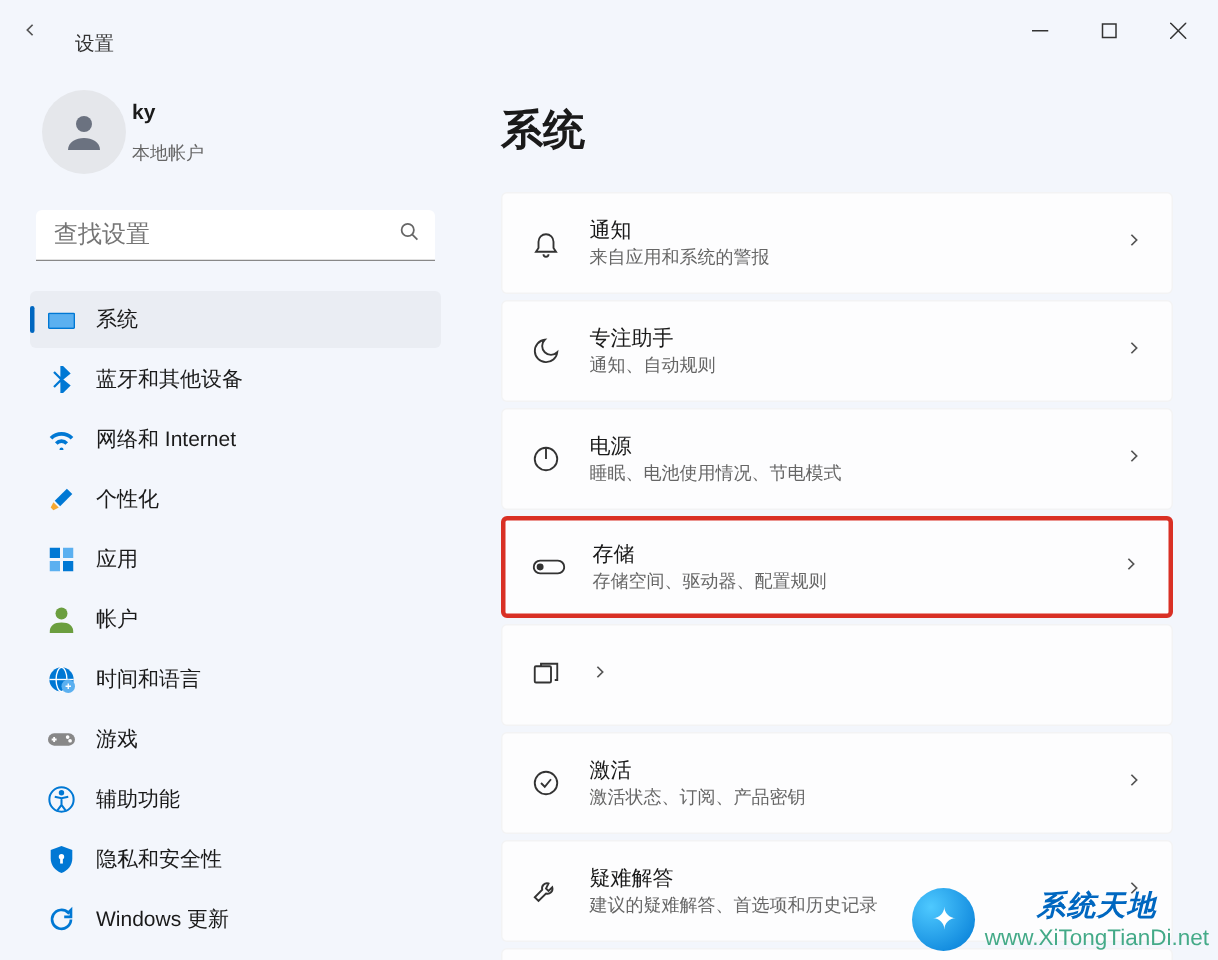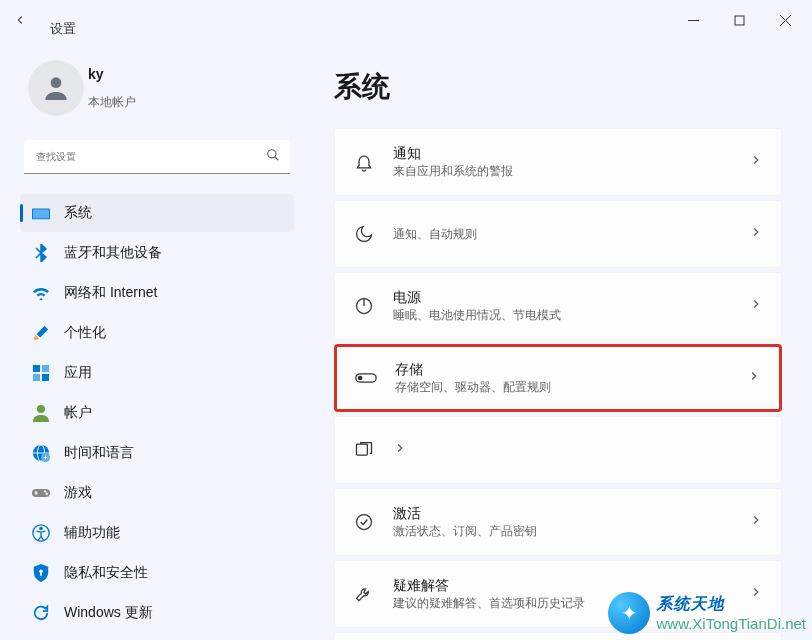--- a/index.html
+++ b/index.html
@@ -14,21 +14,21 @@
     .content { display: flex; height: calc(100% - 40px); }
     .sidebar { width: 310px; padding: 8px 16px 0 20px; }
     
     .user-row { display: flex; align-items: center; gap: 4px; margin: 12px 8px 24px 8px; }
     .avatar { width: 56px; height: 56px; border-radius: 50%; background: #e5e7eb; display: flex; align-items: center; justify-content: center; }
     .avatar svg { width: 32px; height: 32px; fill: #6b7280; }
     .user-name { font-size: 14px; font-weight: 600; color: #1a1a1a; }
     .user-type { font-size: 12px; color: #666; margin-top: 12px; }
     
     .search-box { position: relative; margin: 0 4px 20px 4px; }
-    .search-input { width: 100%; height: 34px; border: none; border-bottom: 1px solid #888; background: #fff; padding: 0 36px 0 12px; font-size: 10px; outline: none; border-radius: 4px 4px 0 0; }
+    .search-input { width: 100%; height: 34px; border: none; border-bottom: 1px solid #888; background: #fff; padding: 0 36px 0 12px; font-size: 16px; outline: none; border-radius: 4px 4px 0 0; }
     .search-icon { position: absolute; right: 10px; top: 50%; transform: translateY(-50%); color: #666; }
     
     .nav { display: flex; flex-direction: column; gap: 2px; }
     .nav-item { height: 38px; display: flex; align-items: center; gap: 14px; padding: 0 12px; border-radius: 4px; font-size: 14px; color: #1a1a1a; cursor: pointer; position: relative; }
     .nav-item.active { background: #eaedf3; }
     .nav-item.active::before { content: ""; position: absolute; left: 0; top: 10px; bottom: 10px; width: 3px; background: #0067c0; border-radius: 2px; }
     .nav-icon { width: 18px; height: 18px; display: flex; align-items: center; justify-content: center; flex-shrink: 0; }
     
     .main { flex: 1; padding: 28px 30px 0 24px; overflow-y: auto; }
     .page-title { font-size: 28px; font-weight: 600; color: #1a1a1a; margin-bottom: 22px; }
@@ -37,21 +37,21 @@
     .setting-item { background: #fdfdfe; border: 1px solid rgba(0,0,0,0.04); border-radius: 4px; height: 68px; display: flex; align-items: center; padding: 0 18px; cursor: pointer; }
     .setting-item.highlighted { border: 3px solid #d93025; }
     .setting-icon { width: 22px; height: 22px; display: flex; align-items: center; justify-content: center; color: #333; margin-right: 18px; flex-shrink: 0; }
     .setting-text { flex: 1; }
     .setting-title { font-size: 14px; color: #1a1a1a; }
     .setting-desc { font-size: 12px; color: #666; margin-top: 0; }
     .chevron { color: #555; }
     
     .watermark { position: absolute; bottom: 6px; right: 6px; display: flex; align-items: center; gap: 6px; }
     .watermark-logo { width: 42px; height: 42px; border-radius: 50%; background: radial-gradient(circle at 30% 30%, #4ec9ff, #0078d4); display: flex; align-items: center; justify-content: center; color: #fff; font-size: 20px; }
-    .watermark-text1 { font-size: 16px; font-weight: 700; color: #0067c0; font-style: italic; letter-spacing: 1px; }
+    .watermark-text1 { font-size: 19px; font-weight: 700; color: #0067c0; font-style: italic; letter-spacing: 1px; text-align: center; }
     .watermark-text2 { font-size: 15px; color: #4a8; }
   </style>
 </head>
 <body>
 
 <div class="titlebar-left">
   <div class="back-btn">
     <svg width="14" height="14" viewBox="0 0 24 24" fill="none" stroke="currentColor" stroke-width="2">
         <path d="M15 18l-6-6 6-6"></path>
       </svg>
@@ -227,20 +227,21 @@
               <path d="M9 6l6 6-6 6"></path>
             </svg></span>
         </div>
         <div class="setting-item">
     <span class="setting-icon">
             <svg width="20" height="20" viewBox="0 0 24 24" fill="none" stroke="currentColor" stroke-width="1.5">
               <path d="M21 13A9 9 0 1111 3a7 7 0 0010 10z"></path>
             </svg>
           </span>
     <div class="setting-text">
+      <div class="setting-title">专注助手</div>
       <div class="setting-desc">通知、自动规则</div>
     </div>
     <span class="chevron"><svg width="14" height="14" viewBox="0 0 24 24" fill="none" stroke="currentColor" stroke-width="2">
               <path d="M9 6l6 6-6 6"></path>
             </svg></span>
         </div>
         <div class="setting-item">
     <span class="setting-icon">
             <svg width="20" height="20" viewBox="0 0 24 24" fill="none" stroke="currentColor" stroke-width="1.5">
               <circle cx="12" cy="12" r="9"></circle>

